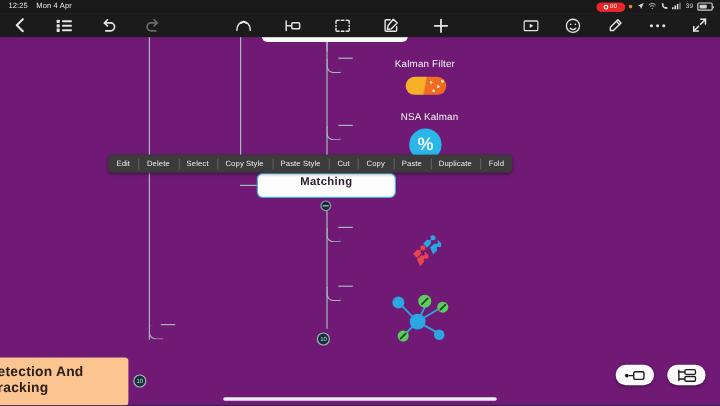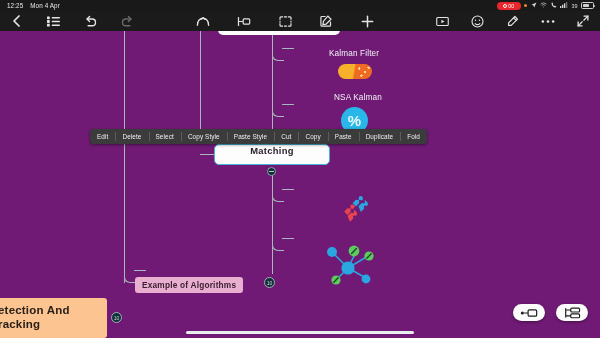--- a/index.html
+++ b/index.html
@@ -450,23 +450,20 @@
       </svg>
     </div>
 
     <div class="sel-node" style="left:214px; top:113px; width:116px; height:21px;">
       <span>Matching</span>
     </div>
     <div class="collapse-handle" style="left:267px; top:136px;">
         <i></i>
       </div>
 
-    <div class="node" style="left:135px; top:243px;">
-      <span class="node-pill pill-pink">Example of Algorithms</span>
-    </div>
     <div class="badge" style="left:264px; top:246px;">10</div>
 
     <div class="node" style="left:-10px; top:267px;">
       <div class="node-pill pill-orange" style="flex-direction:column; align-items:flex-start; width:117px; height:40px; padding:5px 8px;">
         <span>etection And</span>
         <span>racking</span>
       </div>
     </div>
     <div class="badge" style="left:111px; top:281px;">10</div>
 

